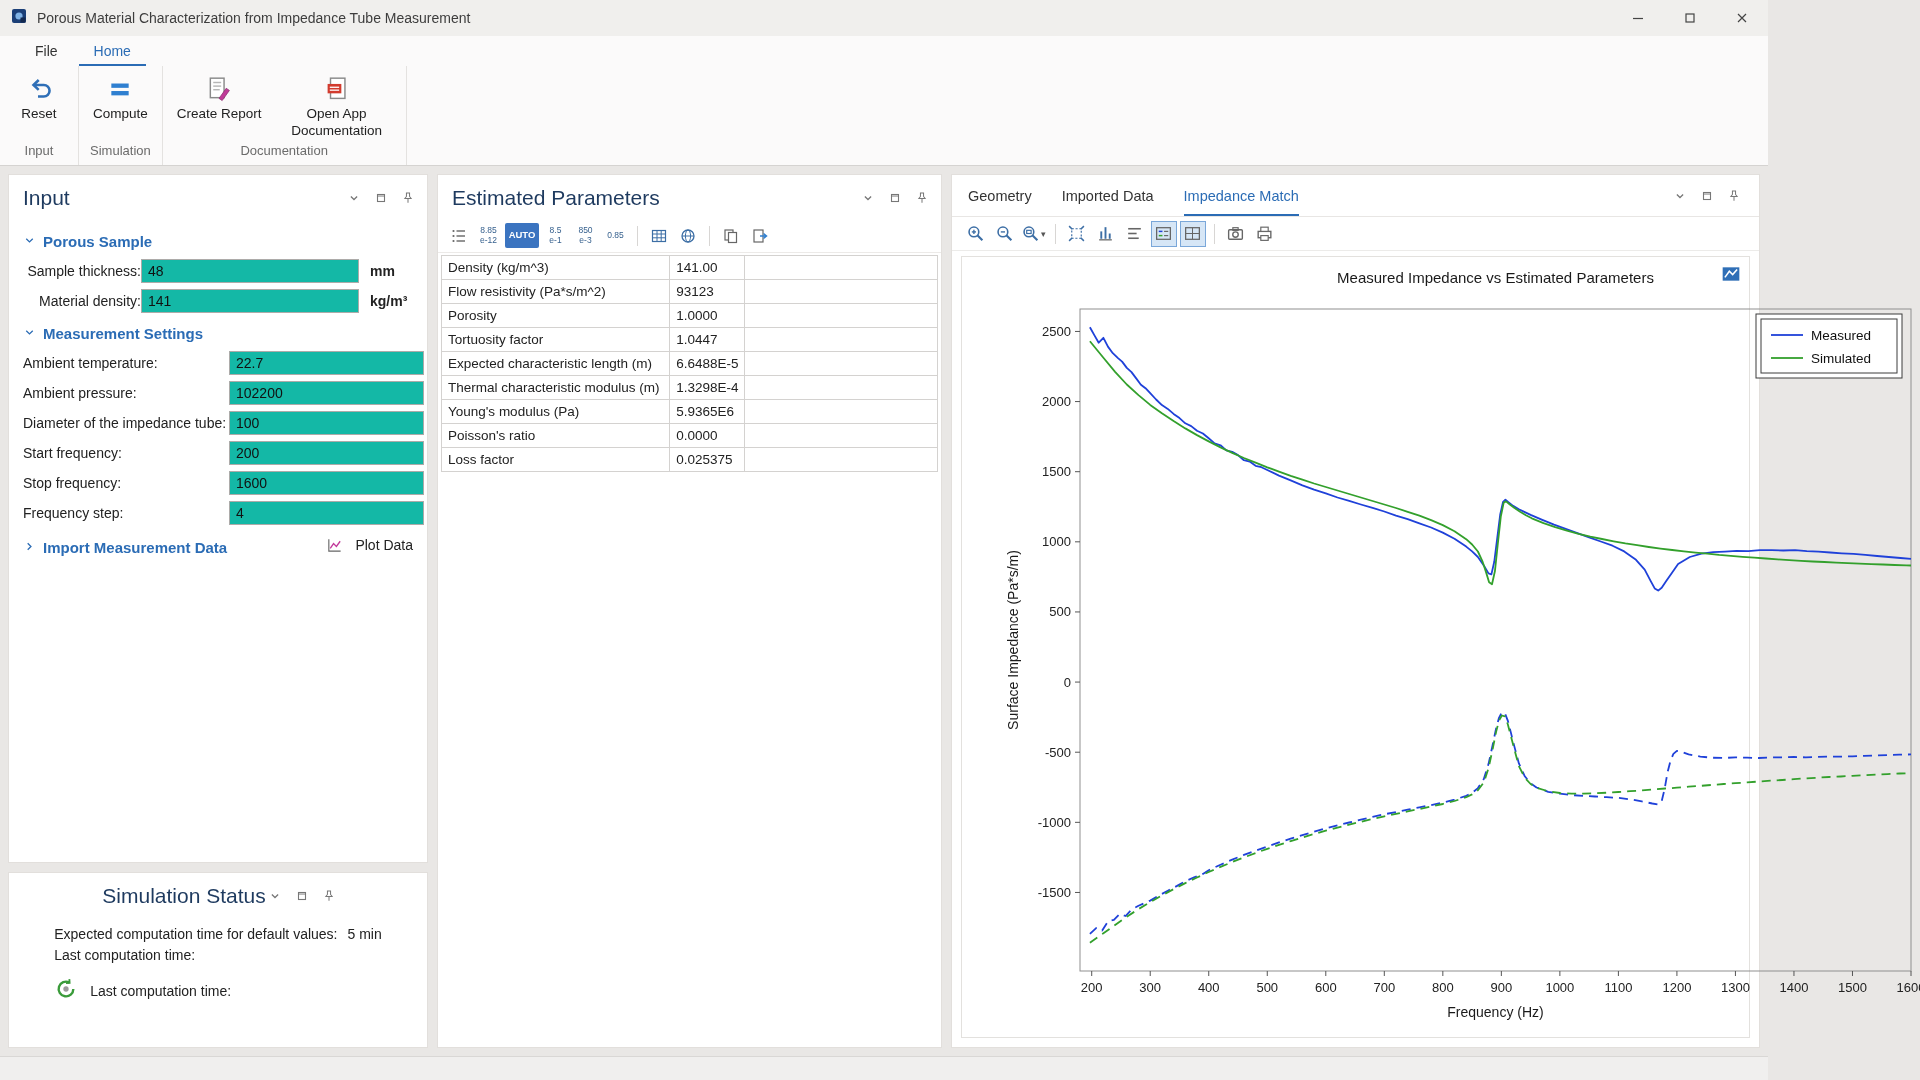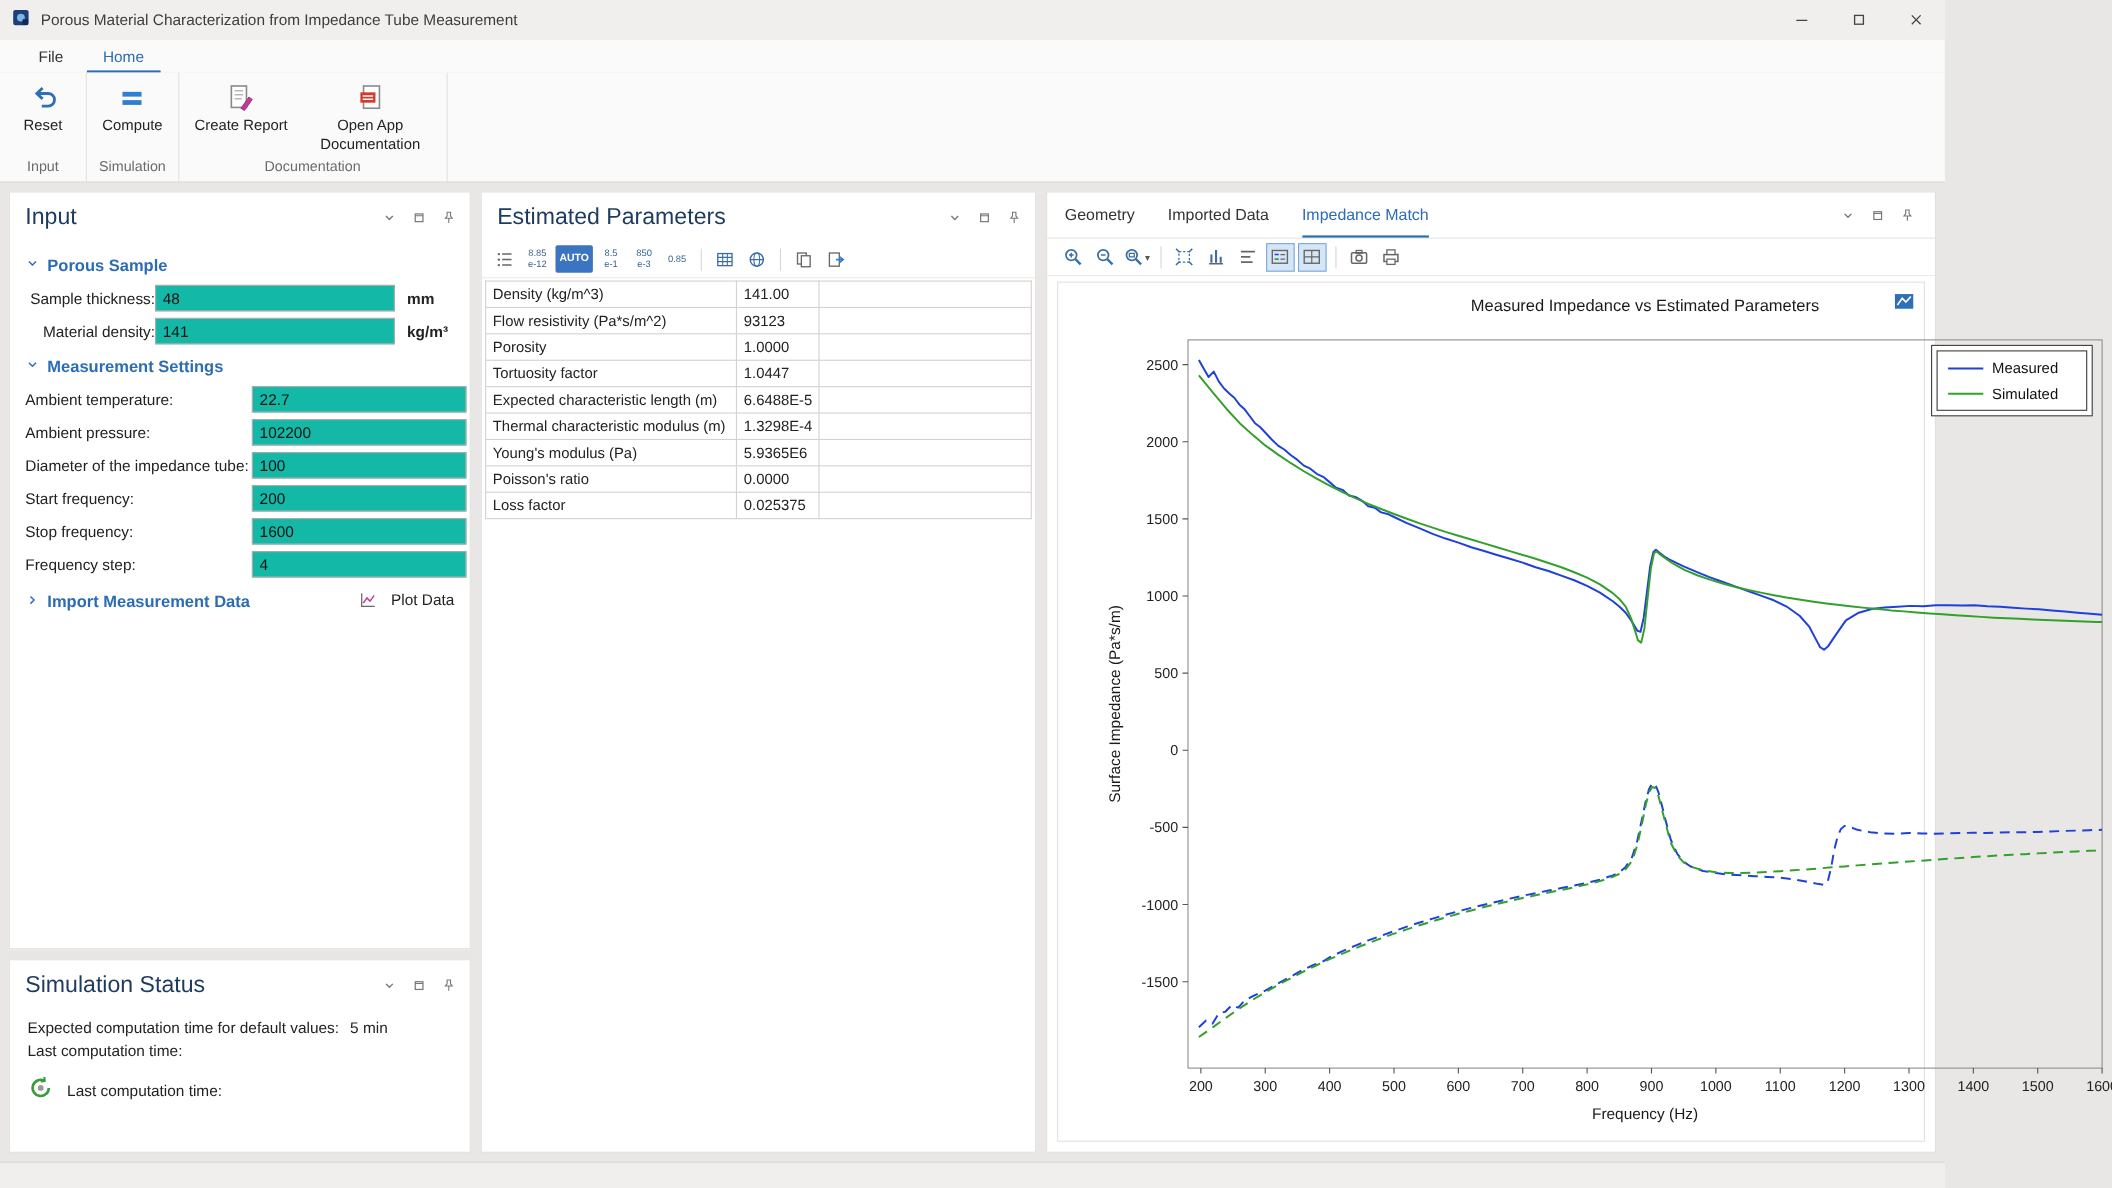--- a/index.html
+++ b/index.html
@@ -26,21 +26,21 @@
   .ribbon-btn { min-width: 66px; padding: 2px 8px 0; display: flex; flex-direction: column; align-items: center; font-size: 13.5px; color: #222; text-align: center; line-height: 1.25; }
   .ribbon-btn .ricon { height: 34px; display: flex; align-items: center; justify-content: center; }
   .ribbon-btn .rlabel { max-width: 110px; }
   .ribbon-grouplabel { height: 25px; font-size: 13px; color: #6b6b6b; text-align: center; line-height: 22px; }
 
   
   .main { flex: 1; display: flex; padding: 8px; gap: 9px; min-height: 0; }
   .col-left { width: 420px; flex: none; display: flex; flex-direction: column; gap: 9px; min-height: 0; }
   .panel { background: #fff; border: 1px solid #e2dfdc; display: flex; flex-direction: column; min-height: 0; }
   .input-panel { flex: 1; }
-  .status-panel { height: 176px; flex: none; }
+  .status-panel { height: 176px; flex: none; align-items: center; }
   .params-panel { width: 505px; flex: none; }
   .graphics-panel { flex: 1; min-width: 0; }
 
   .panel-header { height: 44px; display: flex; align-items: center; padding: 2px 10px 0 14px; flex: none; }
   .panel-title { font-size: 21px; color: #1e3a5f; }
   .panel-controls { margin-left: auto; display: flex; gap: 9px; align-items: center; }
   .pc-icon { width: 18px; height: 18px; display: flex; align-items: center; justify-content: center; }
 
   
   .input-body { padding: 2px 14px 8px; overflow: hidden; }

